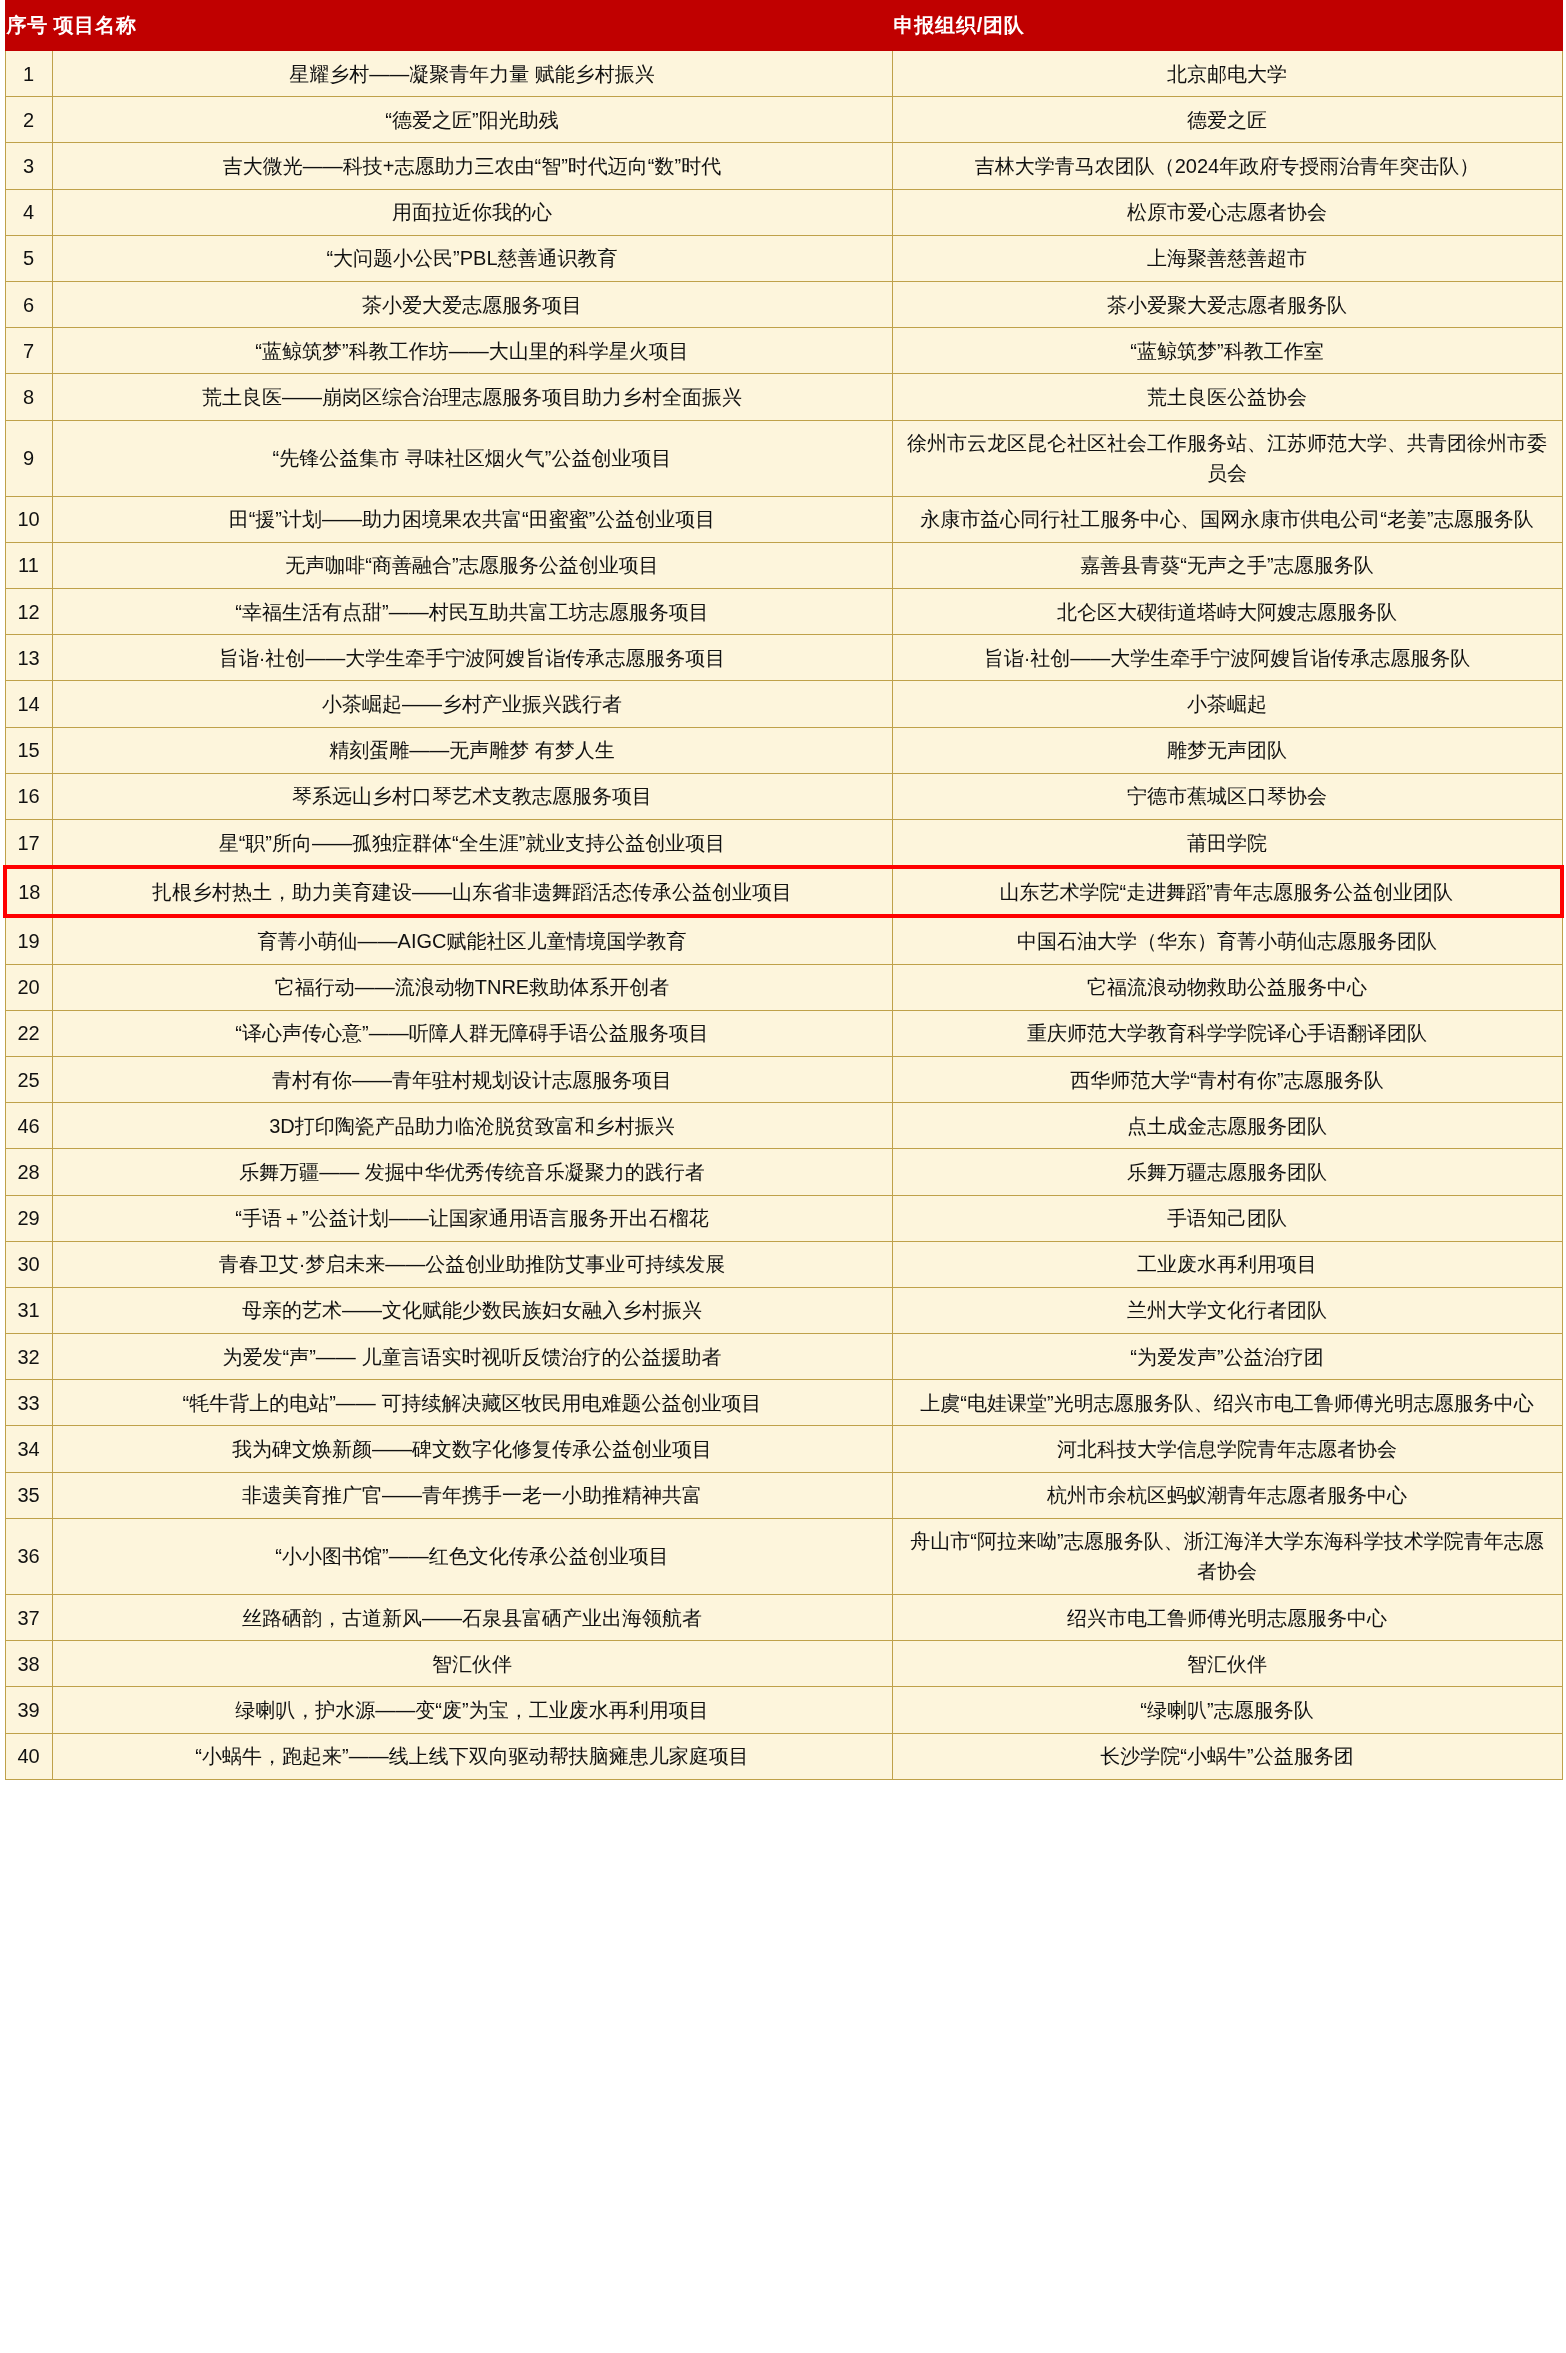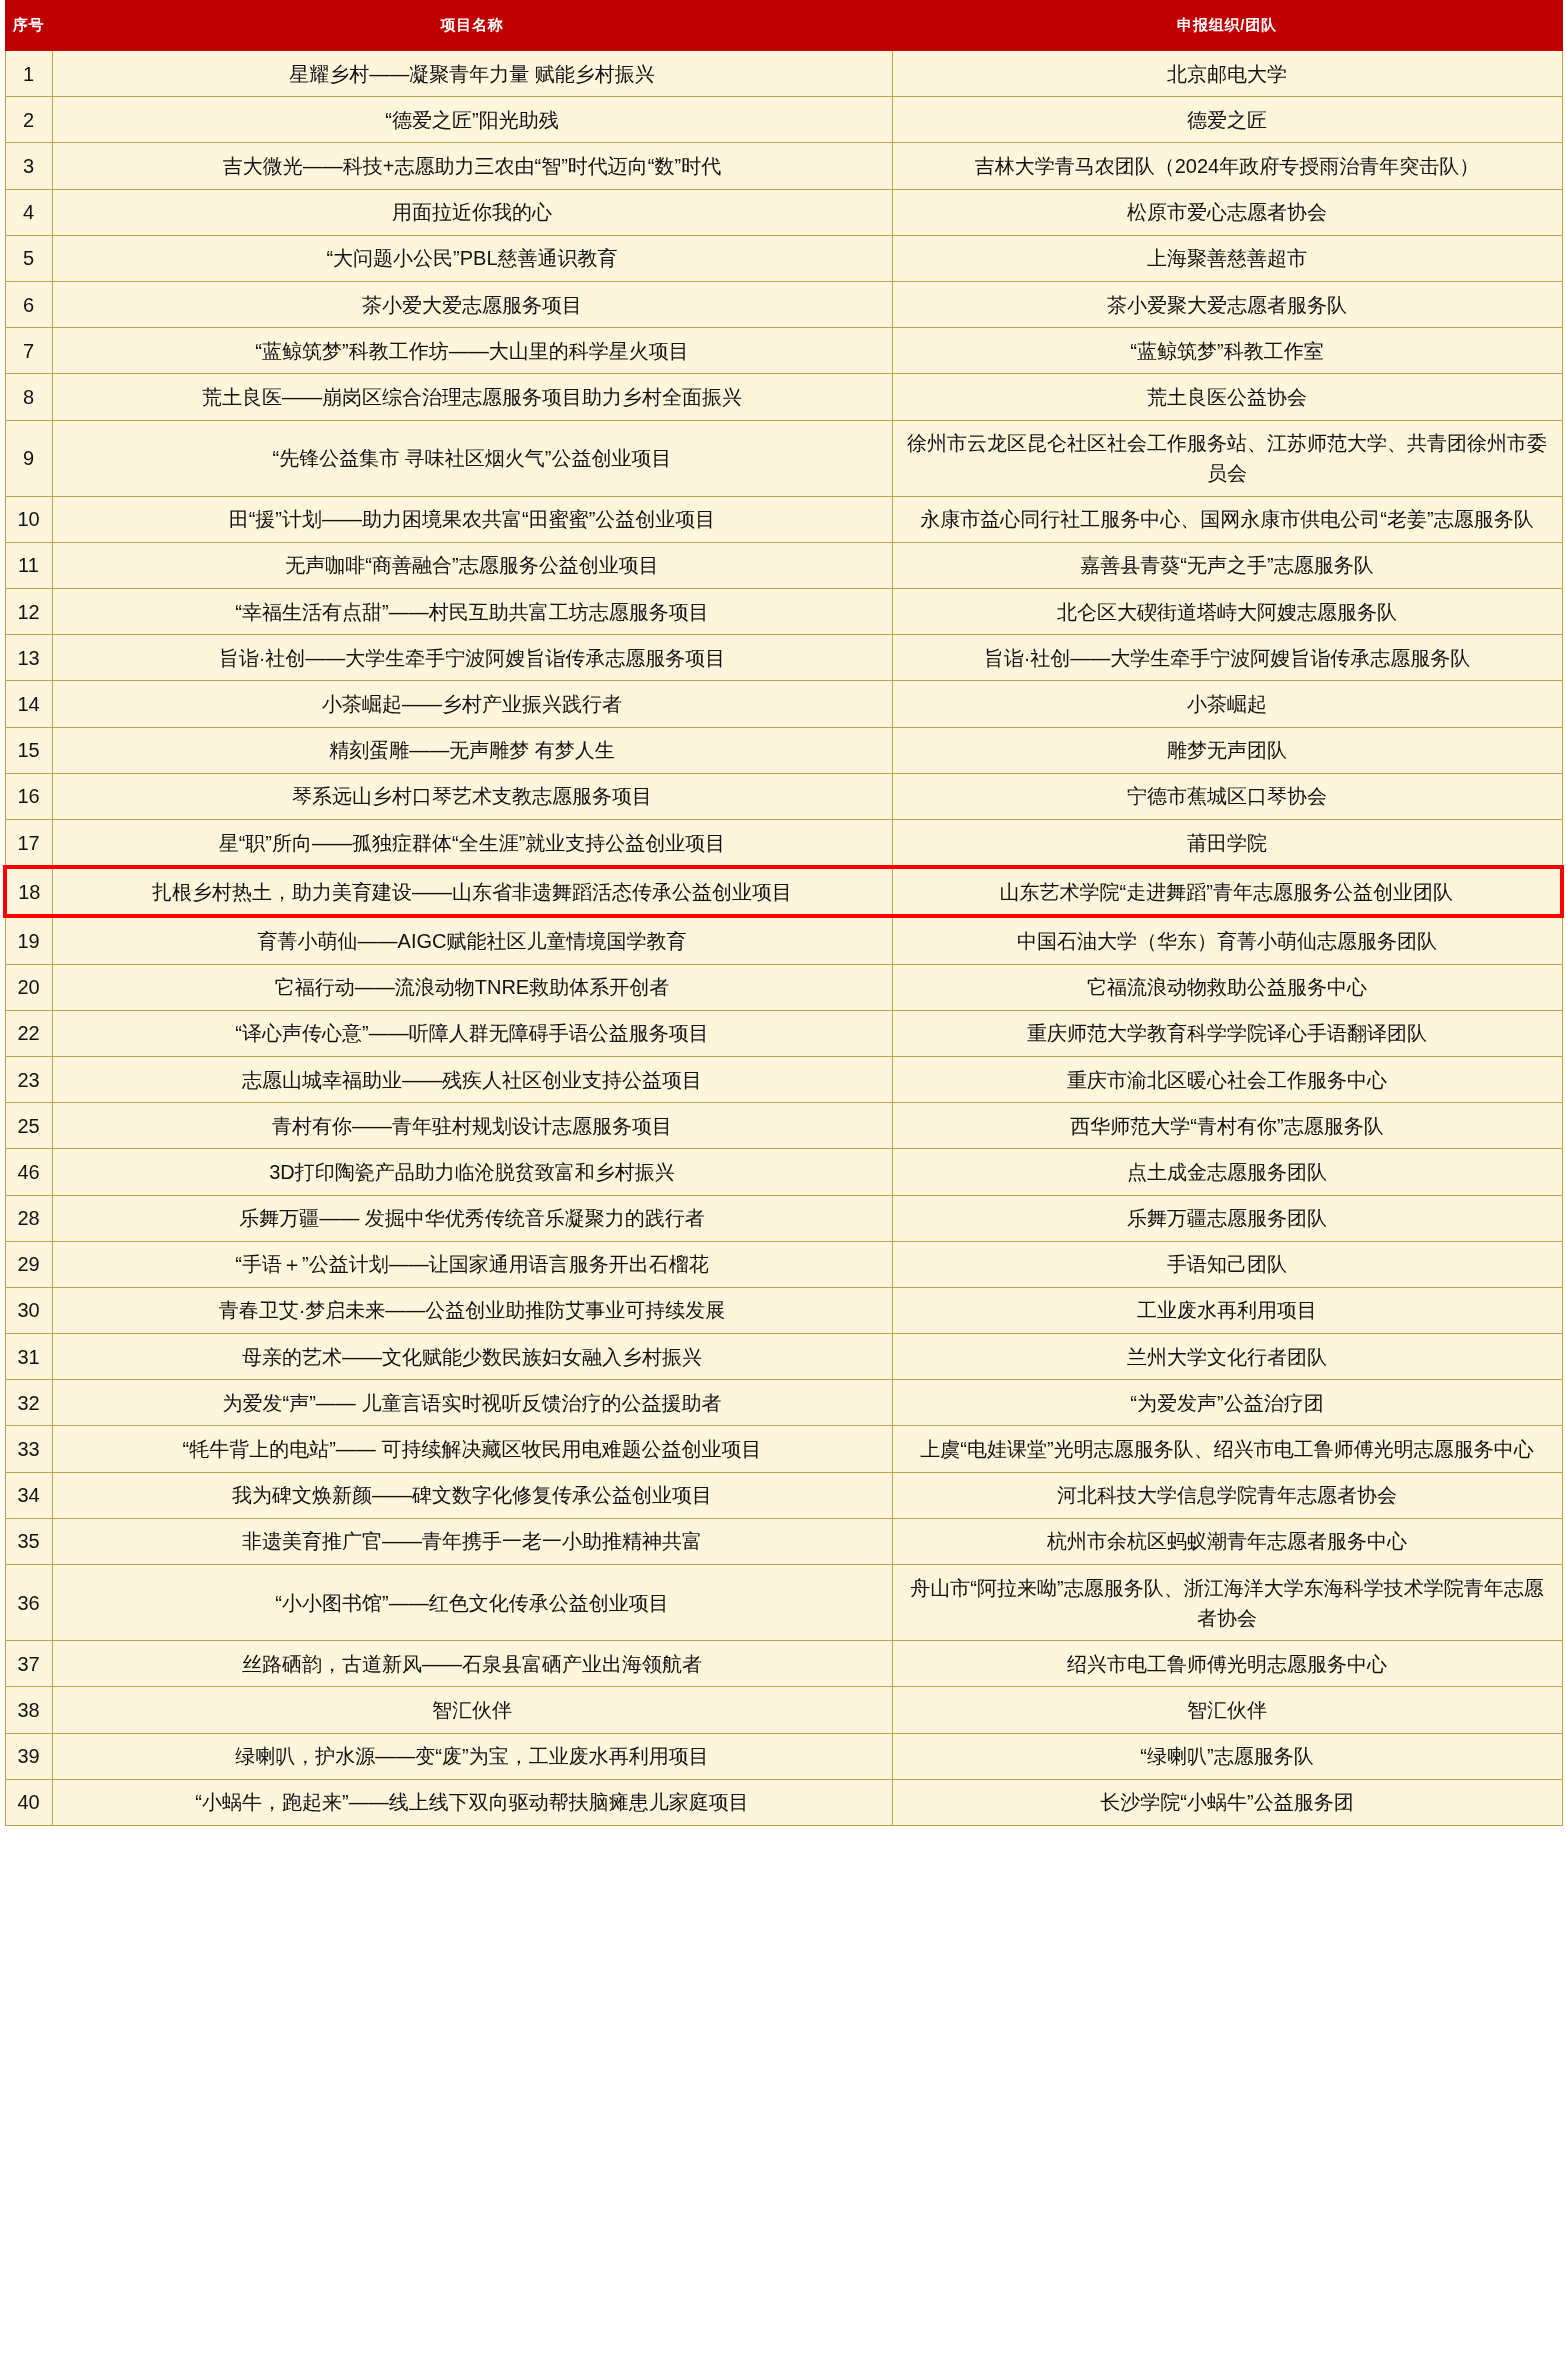--- a/index.html
+++ b/index.html
@@ -22,25 +22,25 @@
     margin: 0 auto;
     table-layout: fixed;
   }
   table.main-table col.c-seq { width: 47px; }
   table.main-table col.c-name { width: 840px; }
   table.main-table col.c-org { width: 670px; }
 
   thead th {
     background: #C00000;
     color: #ffffff;
-    font-size: 15px;
+    font-size: 20px;
     font-weight: bold;
     height: 47px;
     border: 1.5px solid #C00000;
-    text-align: center;
+    text-align: left;
     vertical-align: middle;
     letter-spacing: 0.8px;
   }
   tbody td {
     background: #FDF5DC;
     border: 1.5px solid #BFA14A;
     text-align: center;
     vertical-align: middle;
     font-size: 20px;
     color: #111111;
@@ -179,25 +179,20 @@
           <td class="seq">20</td>
           <td class="name">它福行动——流浪动物TNRE救助体系开创者</td>
           <td class="org">它福流浪动物救助公益服务中心</td>
         </tr>
         <tr>
           <td class="seq">22</td>
           <td class="name">“译心声传心意”——听障人群无障碍手语公益服务项目</td>
           <td class="org">重庆师范大学教育科学学院译心手语翻译团队</td>
         </tr>
         <tr>
-          <td class="seq">23</td>
-          <td class="name">志愿山城幸福助业——残疾人社区创业支持公益项目</td>
-          <td class="org">重庆市渝北区暖心社会工作服务中心</td>
-        </tr>
-        <tr>
           <td class="seq">25</td>
           <td class="name">青村有你——青年驻村规划设计志愿服务项目</td>
           <td class="org">西华师范大学“青村有你”志愿服务队</td>
         </tr>
         <tr>
           <td class="seq">46</td>
           <td class="name">3D打印陶瓷产品助力临沧脱贫致富和乡村振兴</td>
           <td class="org">点土成金志愿服务团队</td>
         </tr>
         <tr>

